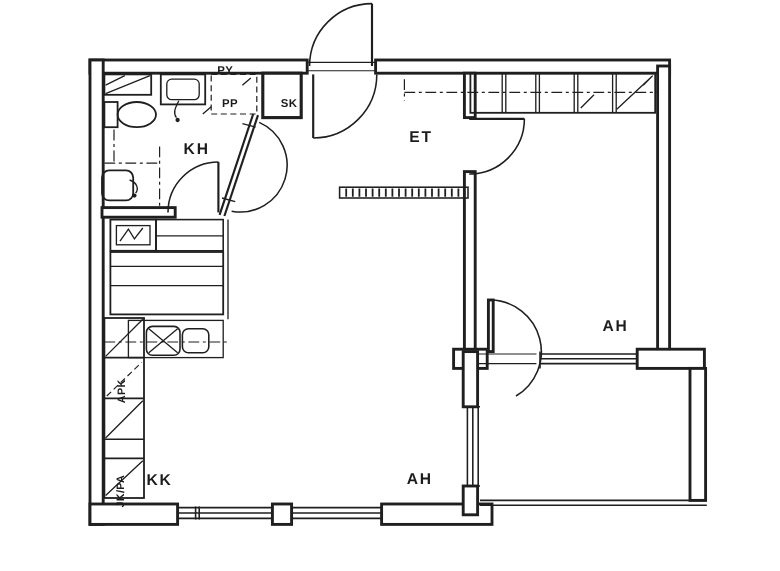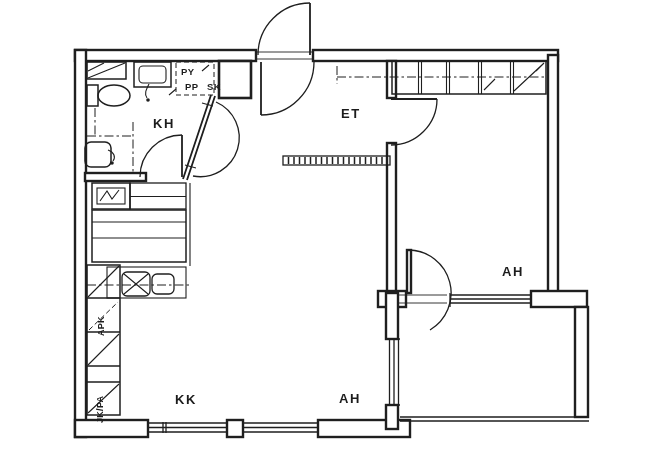--- a/index.html
+++ b/index.html
@@ -173,25 +173,25 @@
 </svg>
 
 <div class="lbl" style="left:153px;top:116px;">KH</div>
 
 <div class="lbl" style="left:341px;top:106px;">ET</div>
 
 <div class="lbl" style="left:502px;top:264px;">AH</div>
 
 <div class="lbl" style="left:339px;top:391px;">AH</div>
 
-<div class="lbl" style="left:135px;top:392px;padding-left:40px;">KK</div>
+<div class="lbl" style="left:122px;top:392px;">KK</div>
 
-<div class="lbl sm" style="left:207px;top:81px;">SK</div>
+<div class="lbl sm" style="left:234px;top:81px;">SK</div>
 
-<div class="lbl sm" style="left:181px;top:66px;">PY</div>
+<div class="lbl sm" style="left:181px;top:54px;">PY</div>
 
 <div class="lbl sm" style="left:185px;top:81px;">PP</div>
 
 <div class="lbl rot" style="left:106px;top:326px;">APK</div>
 
 <div class="lbl rot" style="left:105px;top:413px;">JK/PA</div>
 
 </div>
 
 </body></html>

